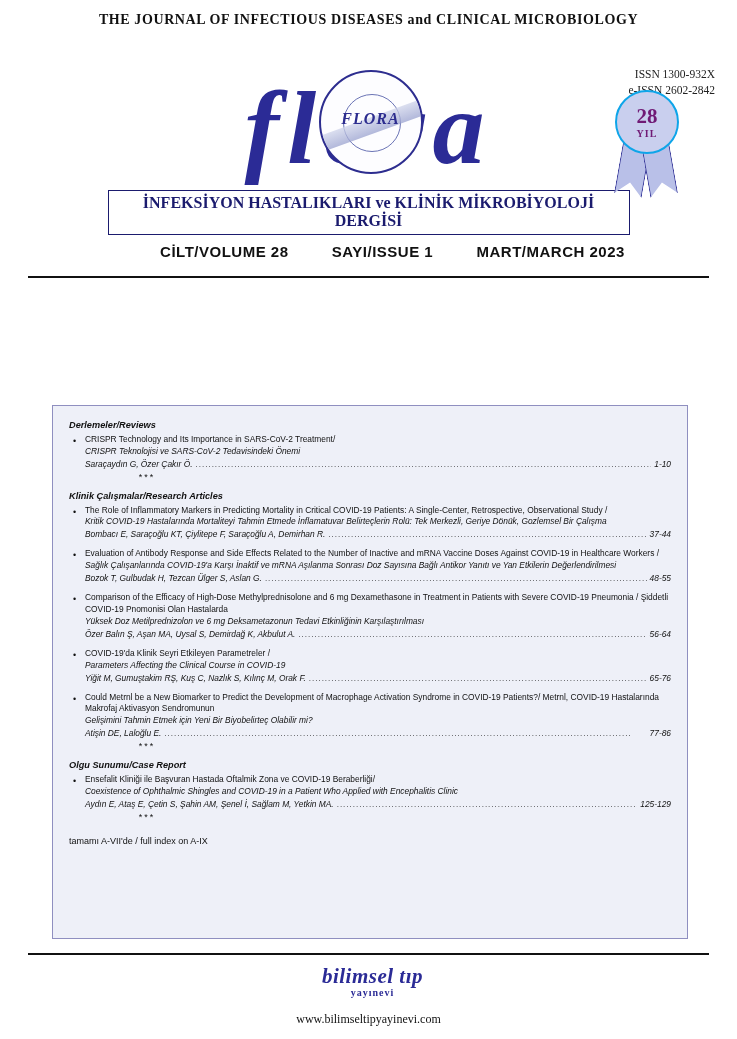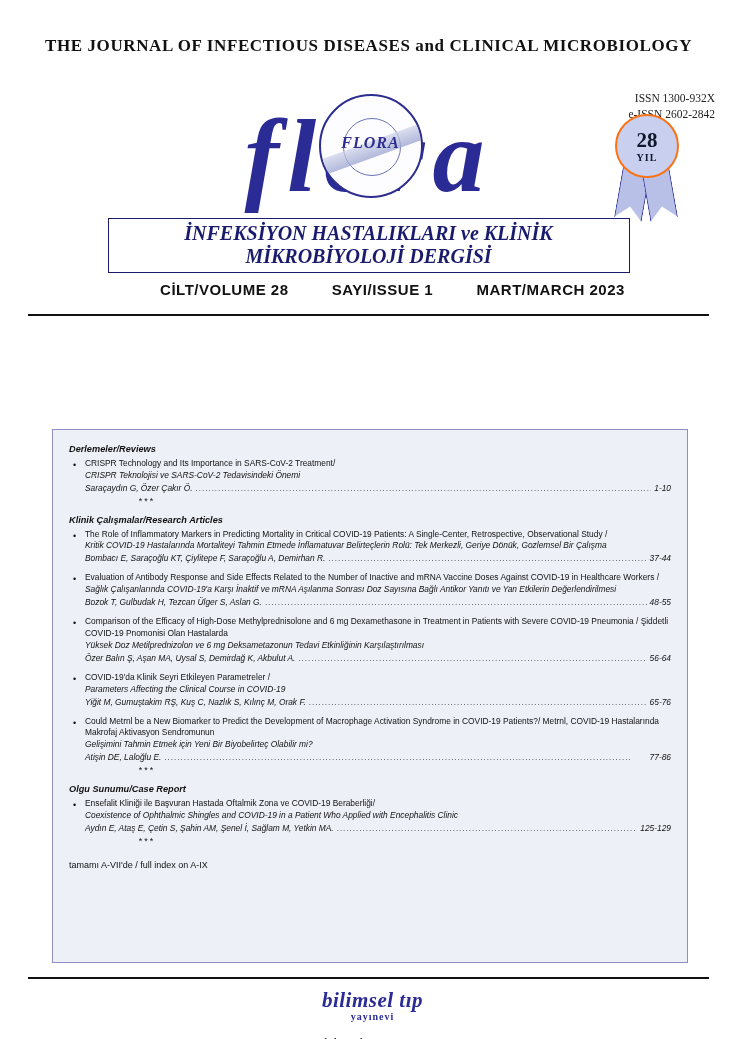--- a/index.html
+++ b/index.html
@@ -11,23 +11,23 @@
     position:relative;
     overflow:hidden;
   }
   .page{position:relative;width:737px;height:1039px;}
 
   
   .journal-title{
     text-align:center;
     font-family:"Liberation Serif", serif;
     font-weight:bold;
-    font-size:17px;
+    font-size:14px;
     letter-spacing:0.6px;
-    margin-top:36px;
+    margin-top:12px;
     color:#111;
   }
   .issn-block{
     position:absolute;
     right:22px;top:55px;
     text-align:right;
     font-size:11.5px;
     line-height:1.35;
     color:#222;
   }
@@ -72,22 +72,22 @@
 
   
   .badge{
     position:absolute;right:56px;top:78px;
     width:72px;height:108px;
   }
   .badge .disc{
     position:absolute;left:6px;top:0;
     width:60px;height:60px;border-radius:50%;
     background:#c9cfee;
-    border:2px solid #f97316;
-    color:#0f172a;
+    border:2px solid #0ea5e9;
+    color:#701a75;
     font-family:"Liberation Serif", serif;
     font-weight:bold;
     display:flex;flex-direction:column;align-items:center;justify-content:center;
     line-height:1;
   }
   .badge .disc .num{font-size:21px;}
   .badge .disc .yil{font-size:10px;margin-top:2px;letter-spacing:1px;}
   .badge .ribbon-l,.badge .ribbon-r{
     position:absolute;top:46px;
     width:26px;height:58px;
@@ -107,24 +107,23 @@
     margin-top:48px;
     line-height:1;
   }
   .subtitle-box{
     margin:10px auto 0 auto;
     width:520px;
     border:1.6px solid #1b1b6e;
     text-align:center;
     font-family:"Liberation Serif", serif;
     font-weight:bold;
-    font-size:20px;
+    font-size:16px;
     color:#1b1b6e;
     padding:3px 0 4px 0;
-    font-style:italic;
   }
   .issue-line{
     text-align:center;
     font-family:"Liberation Sans", sans-serif;
     font-weight:bold;
     font-size:15px;
     color:#111;
     margin-top:8px;
     letter-spacing:.5px;
     padding-left:48px;

